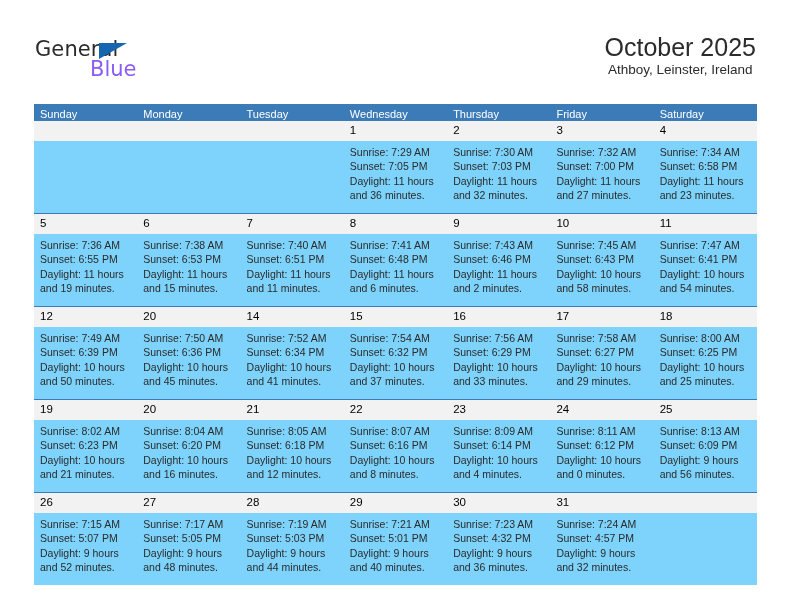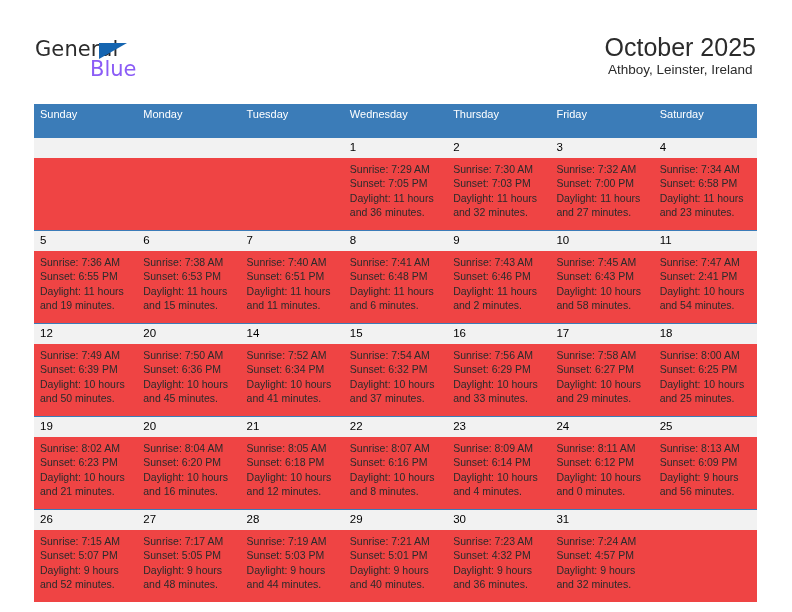--- a/index.html
+++ b/index.html
@@ -95,21 +95,21 @@
     width: 723px;
     border-collapse: collapse;
     table-layout: fixed;
   }
   .calendar th {
     background: #3b7cb8;
     color: #ffffff;
     font-size: 11px;
     font-weight: 400;
     text-align: left;
-    padding: 4px 0 17px 6px;
+    padding: 4px 0 0 6px;
     height: 11px;
     line-height: 13px;
     border: none;
   }
   .calendar td {
     vertical-align: top;
     padding: 0;
     border: none;
     width: 103.28px;
   }
@@ -127,21 +127,21 @@
     height: 13px;
     color: #000000;
   }
   .daynum.empty {
     color: transparent;
   }
   .info {
     padding: 4px 6px 0 6px;
     height: 72px;
     box-sizing: border-box;
-    background: #ef4444;
+    background: #7dd3fc;
   }
   .info div {
     font-size: 10.5px;
     line-height: 14.4px;
     color: #2b2b2b;
     white-space: nowrap;
   }
   .info .daylight-wrap {
     white-space: normal;
   }
@@ -268,21 +268,21 @@
             <div class="info">
               <div>Sunrise: 7:45 AM</div>
               <div>Sunset: 6:43 PM</div>
               <div class="daylight-wrap">Daylight: 10 hours and 58 minutes.</div>
             </div>
           </td>
           <td>
             <div class="daynum">11</div>
             <div class="info">
               <div>Sunrise: 7:47 AM</div>
-              <div>Sunset: 2:41 PM</div>
+              <div>Sunset: 6:41 PM</div>
               <div class="daylight-wrap">Daylight: 10 hours and 54 minutes.</div>
             </div>
           </td>
         </tr>
         <tr class="week-row">
           <td>
             <div class="daynum">12</div>
             <div class="info">
               <div>Sunrise: 7:49 AM</div>
               <div>Sunset: 6:39 PM</div>

